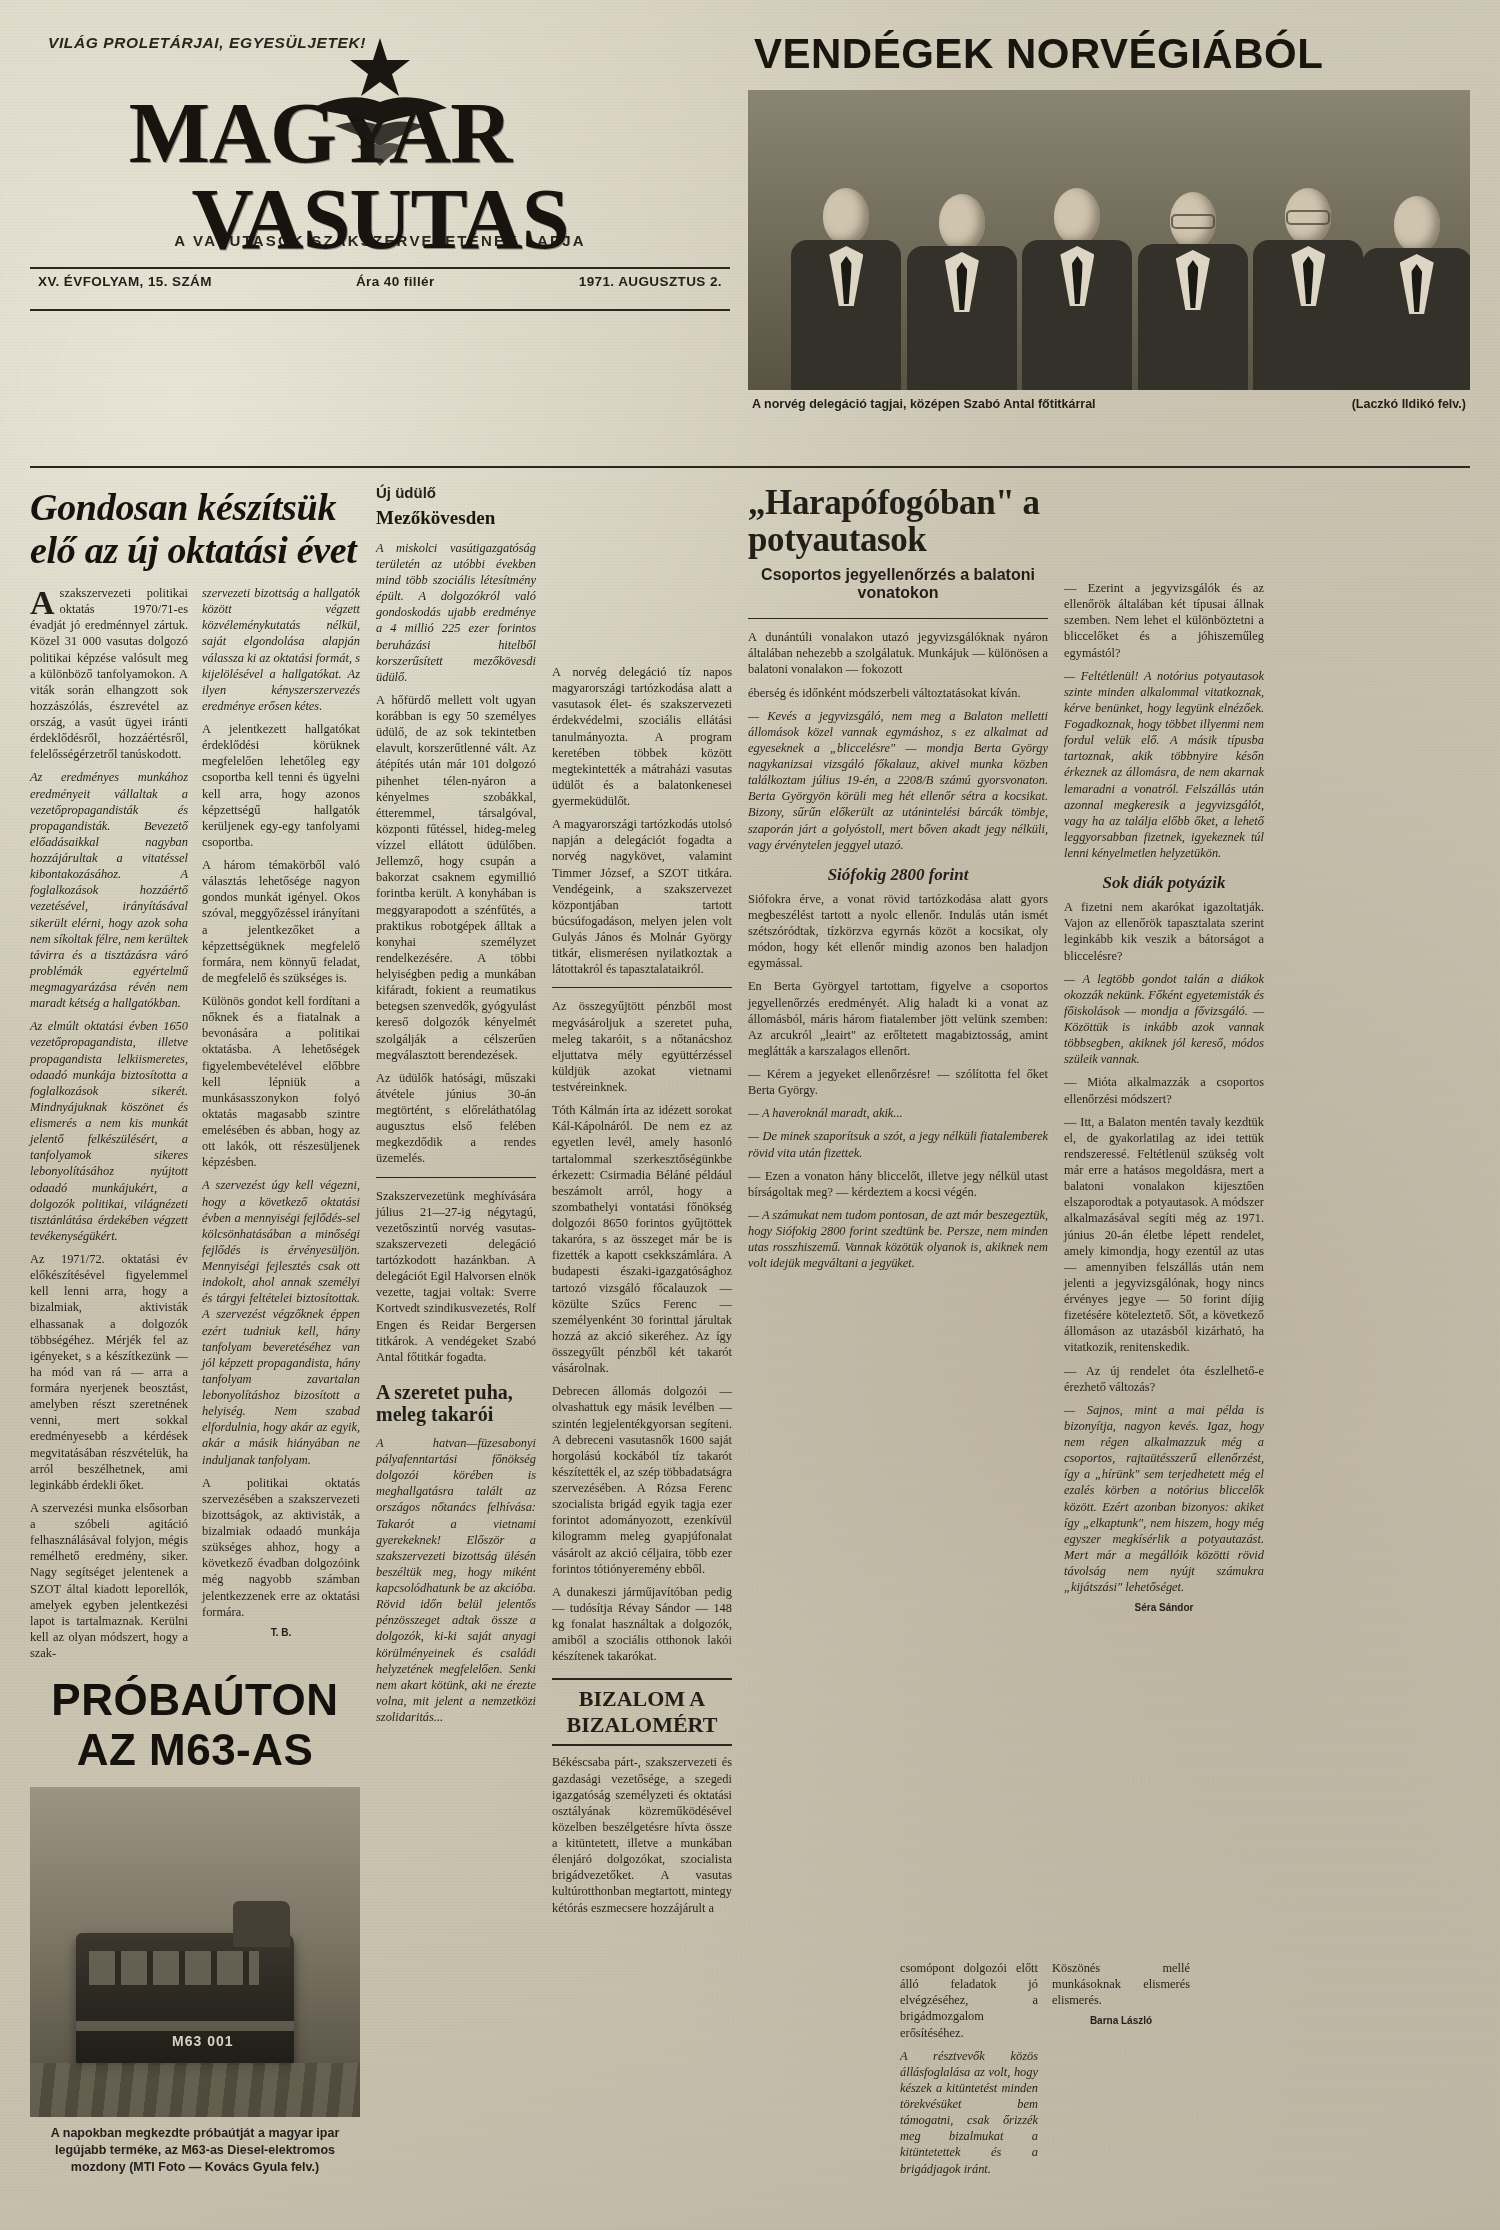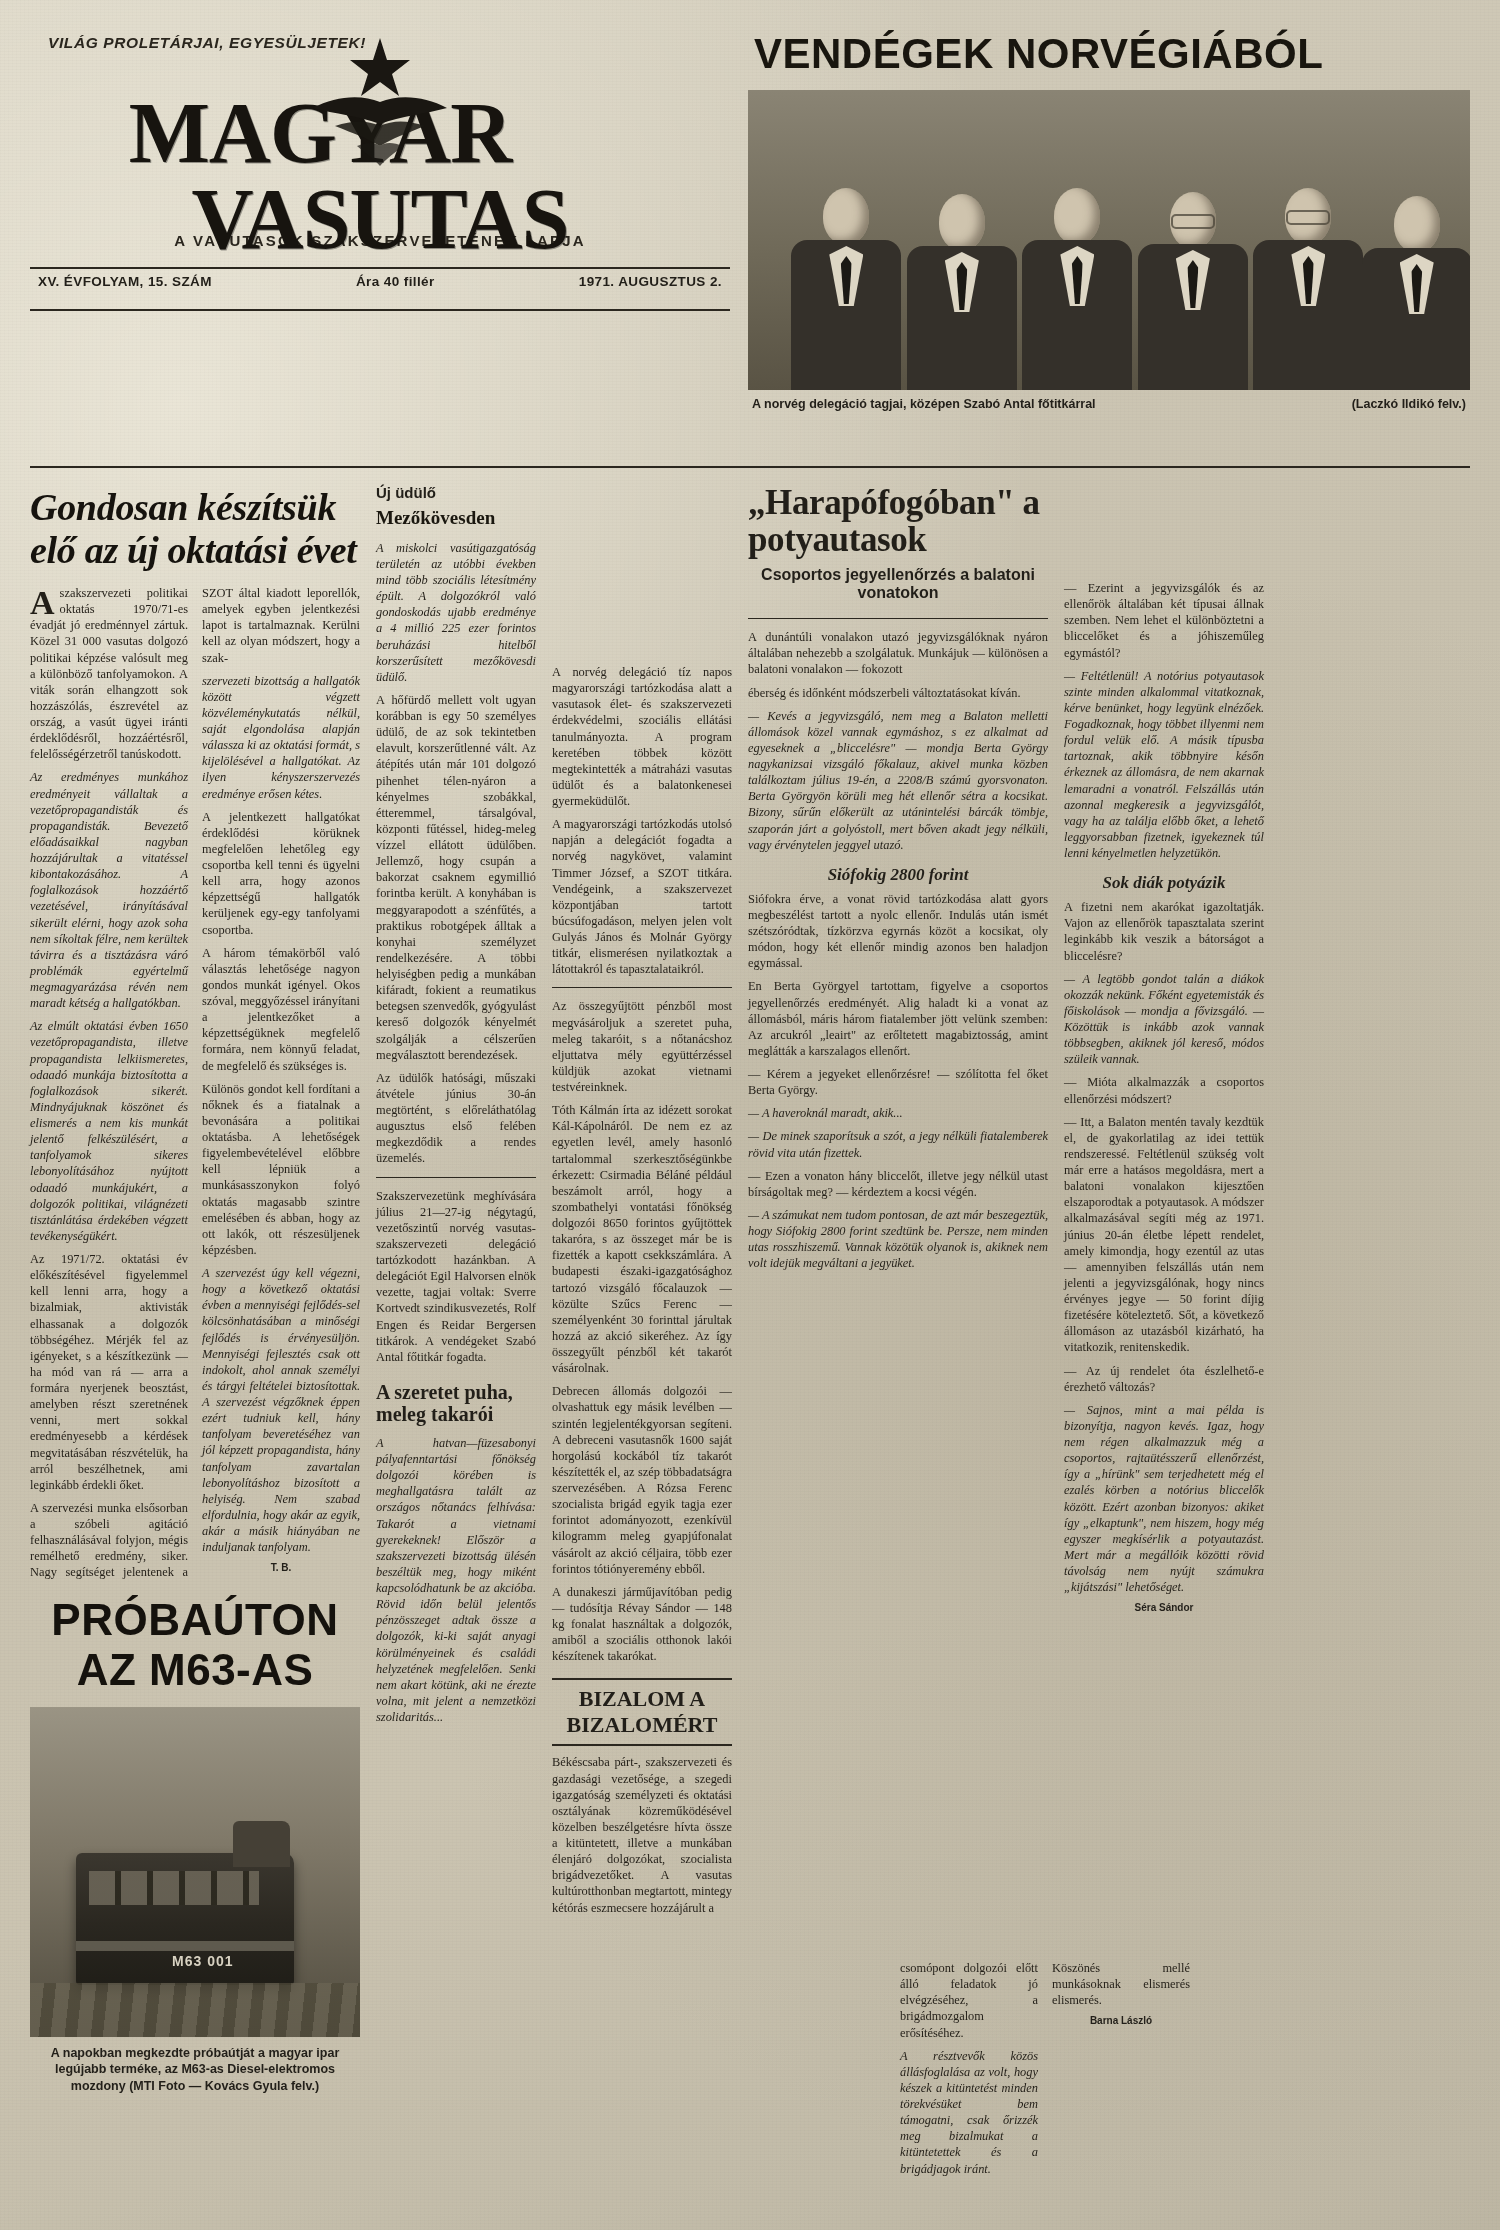--- a/index.html
+++ b/index.html
@@ -462,20 +462,21 @@
         <p class="body first">A szakszervezeti politikai oktatás 1970/71-es évadját jó eredménnyel zártuk. Közel 31 000 vasutas dolgozó politikai képzése valósult meg a különböző tanfolyamokon. A viták során elhangzott sok hozzászólás, észrevétel az ország, a vasút ügyei iránti érdeklődésről, hozzáértésről, felelősségérzetről tanúskodott.</p>
         <p class="body ital">Az eredményes munkához eredményeit vállaltak a vezetőpropagandisták és propagandisták. Bevezető előadásaikkal nagyban hozzájárultak a vitatéssel kibontakozásához. A foglalkozások hozzáértő vezetésével, irányításával sikerült elérni, hogy azok soha nem síkoltak félre, nem kerültek távirra és a tisztázásra váró problémák egyértelmű megmagyarázása révén nem maradt kétség a hallgatókban.</p>
         <p class="body ital">Az elmúlt oktatási évben 1650 vezetőpropagandista, illetve propagandista lelkiismeretes, odaadó munkája biztosította a foglalkozások sikerét. Mindnyájuknak köszönet és elismerés a nem kis munkát jelentő felkészülésért, a tanfolyamok sikeres lebonyolításához nyújtott odaadó munkájukért, a dolgozók politikai, világnézeti tisztánlátása érdekében végzett tevékenységükért.</p>
         <p class="body">Az 1971/72. oktatási év előkészítésével figyelemmel kell lenni arra, hogy a bizalmiak, aktivisták elhassanak a dolgozók többségéhez. Mérjék fel az igényeket, s a készítkezünk — ha mód van rá — arra a formára nyerjenek beosztást, amelyben részt szeretnének venni, mert sokkal eredményesebb a kérdések megvitatásában részvételük, ha arról beszélhetnek, ami leginkább érdekli őket.</p>
         <p class="body">A szervezési munka elsősorban a szóbeli agitáció felhasználásával folyjon, mégis remélhető eredmény, siker. Nagy segítséget jelentenek a SZOT által kiadott leporellók, amelyek egyben jelentkezési lapot is tartalmaznak. Kerülni kell az olyan módszert, hogy a szak-</p>
         <p class="body ital">szervezeti bizottság a hallgatók között végzett közvéleménykutatás nélkül, saját elgondolása alapján válassza ki az oktatási formát, s kijelölésével a hallgatókat. Az ilyen kényszerszervezés eredménye erősen kétes.</p>
         <p class="body">A jelentkezett hallgatókat érdeklődési körüknek megfelelően lehetőleg egy csoportba kell tenni és ügyelni kell arra, hogy azonos képzettségű hallgatók kerüljenek egy-egy tanfolyami csoportba.</p>
         <p class="body">A három témakörből való választás lehetősége nagyon gondos munkát igényel. Okos szóval, meggyőzéssel irányítani a jelentkezőket a képzettségüknek megfelelő formára, nem könnyű feladat, de megfelelő és szükséges is.</p>
         <p class="body">Különös gondot kell fordítani a nőknek és a fiatalnak a bevonására a politikai oktatásba. A lehetőségek figyelembevételével előbbre kell lépniük a munkásasszonykon folyó oktatás magasabb szintre emelésében és abban, hogy az ott lakók, ott részesüljenek képzésben.</p>
         <p class="body ital">A szervezést úgy kell végezni, hogy a következő oktatási évben a mennyiségi fejlődés-sel kölcsönhatásában a minőségi fejlődés is érvényesüljön. Mennyiségi fejlesztés csak ott indokolt, ahol annak személyi és tárgyi feltételei biztosítottak. A szervezést végzőknek éppen ezért tudniuk kell, hány tanfolyam beveretéséhez van jól képzett propagandista, hány tanfolyam zavartalan lebonyolításhoz bizosított a helyiség. Nem szabad elfordulnia, hogy akár az egyik, akár a másik hiányában ne induljanak tanfolyam.</p>
+        <p class="body">A politikai oktatás szervezésében a szakszervezeti bizottságok, az aktivisták, a bizalmiak odaadó munkája szükséges ahhoz, hogy a következő évadban dolgozóink még nagyobb számban jelentkezzenek erre az oktatási formára.</p>
         <div class="sign">T. B.</div>
       </div>
 
       <div class="probauton-title">PRÓBAÚTON AZ M63-AS</div>
       <div class="photo loco">
         <div class="loco-body">
           <div class="loco-cab"></div>
           <div class="loco-win"></div>
           <div class="loco-stripe"></div>
           <div class="loco-num">M63 001</div>

